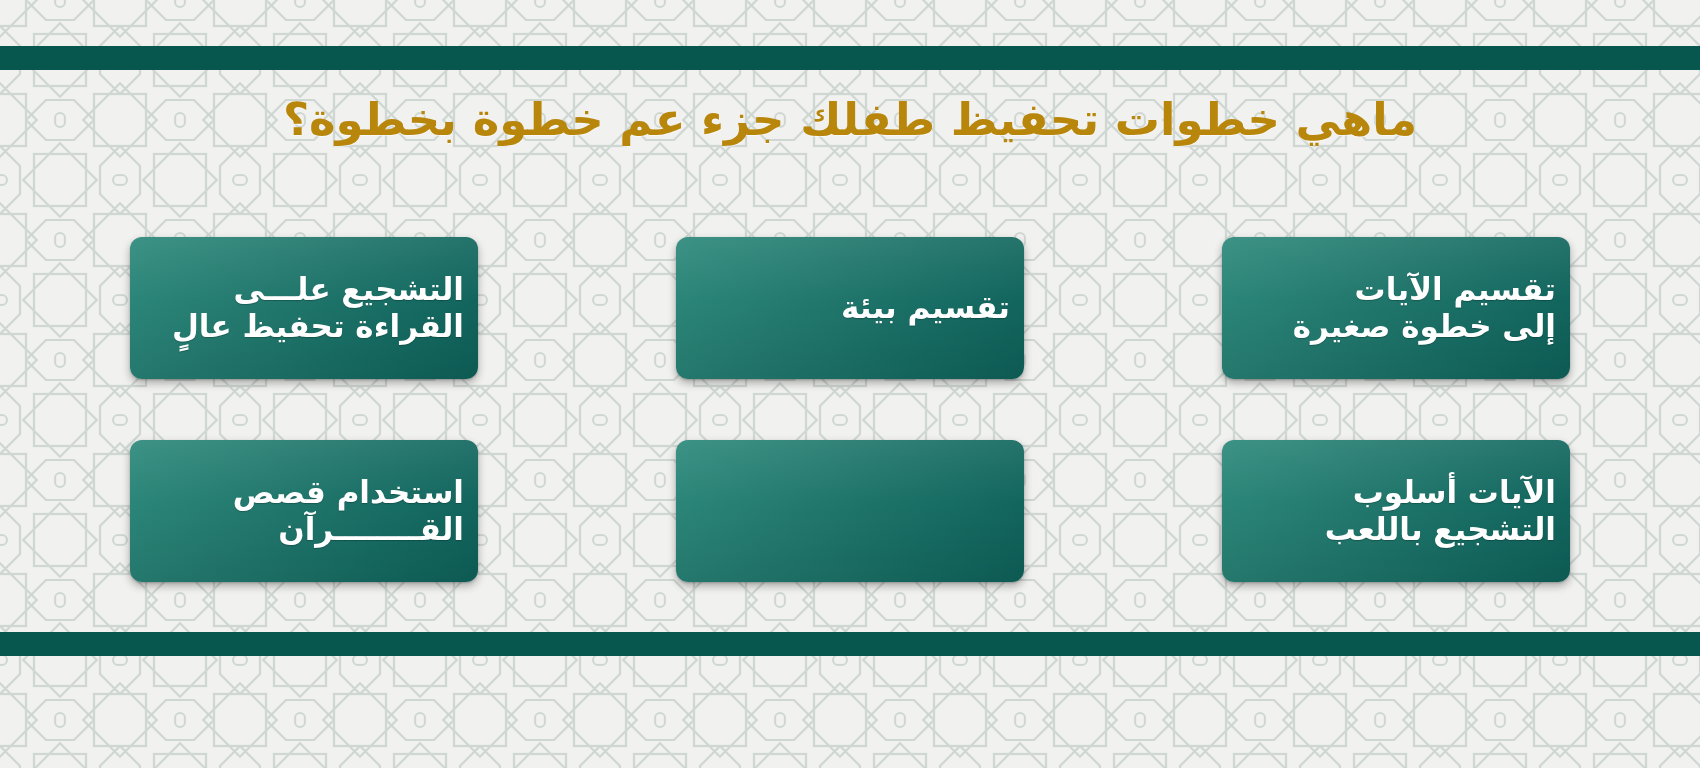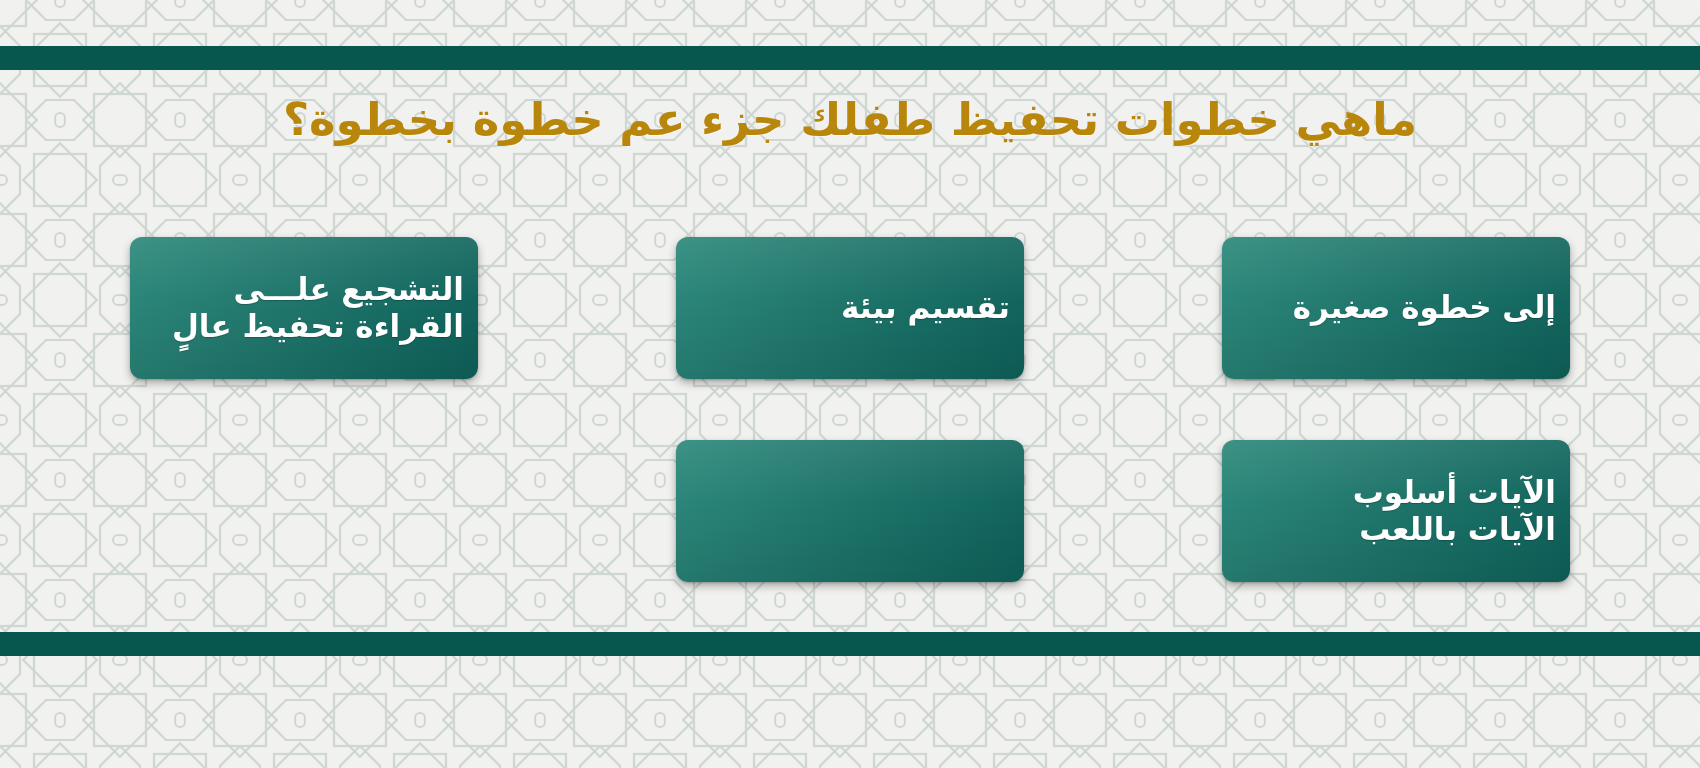--- a/index.html
+++ b/index.html
@@ -149,47 +149,54 @@
   <div id="rule-top" class="rule-bar"></div>
 
   <div id="title-wrap">
     <h1 id="page-title">ماهي خطوات تحفيظ طفلك جزء عم خطوة بخطوة؟</h1>
   </div>
 
   <div id="card-grid">
 
     <div class="step-card">
       <div class="card-text">
+        <span class="ln">تقسيم الآيات</span>
         <span class="ln">إلى خطوة صغيرة</span>
       </div>
     </div>
 
     <div class="step-card">
       <div class="card-text">
         <span class="ln">تقسيم بيئة</span>
       </div>
     </div>
 
     <div class="step-card">
       <div class="card-text">
         <span class="ln">التشجيع علـــى</span>
         <span class="ln">القراءة تحفيظ عالٍ</span>
       </div>
     </div>
 
     <div class="step-card">
       <div class="card-text">
         <span class="ln">الآيات أسلوب</span>
-        <span class="ln">الآيات باللعب</span>
-      </div>
-    </div>
-
-    <div class="step-card">
-      <div class="card-text">
-      </div>
-    </div>
-
+        <span class="ln">التشجيع باللعب</span>
+      </div>
+    </div>
+
+    <div class="step-card">
+      <div class="card-text">
+      </div>
+    </div>
+
+    <div class="step-card">
+      <div class="card-text">
+        <span class="ln">استخدام قصص</span>
+        <span class="ln">القــــــــرآن</span>
+      </div>
+    </div>
 
   </div>
 
   <div id="rule-bottom" class="rule-bar"></div>
 
 </div>
 
 </body></html>

